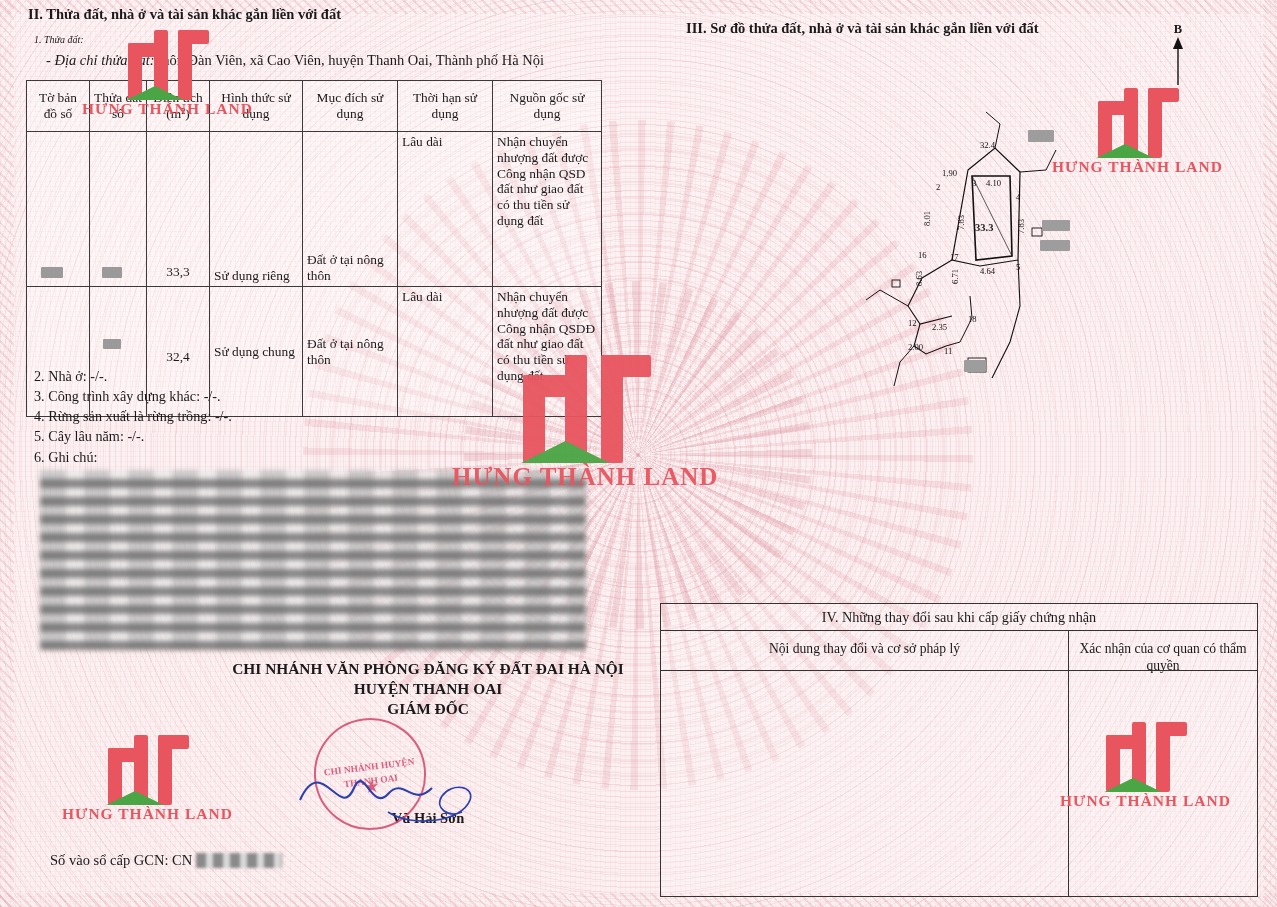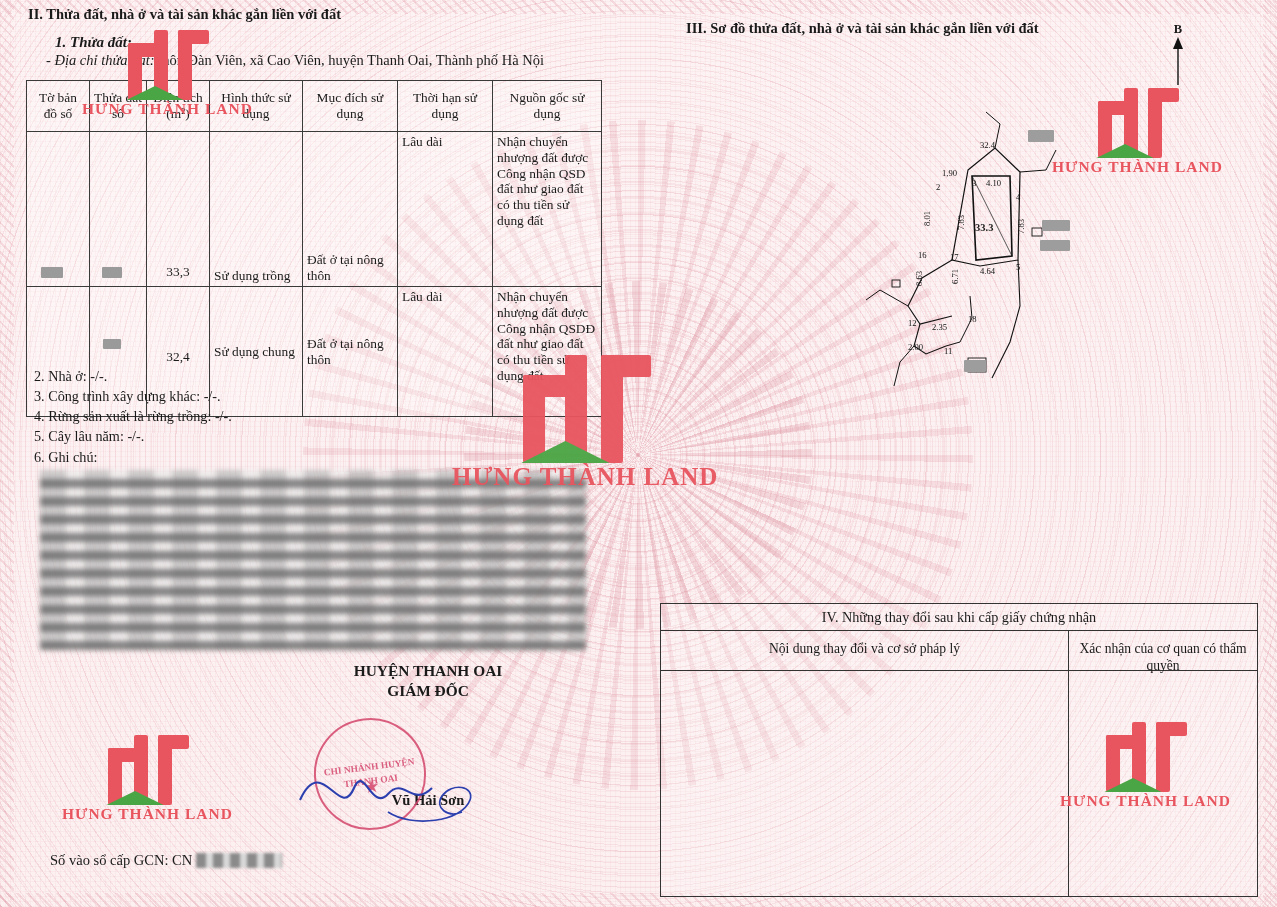--- a/index.html
+++ b/index.html
@@ -76,21 +76,21 @@
   
   .wm-sm .glyph{width:88px;height:70px;}
   .wm-sm .txt{font-size:15.5px;margin-top:3px;}
   #wm-tl{left:82px;top:30px;}
   #wm-bl{left:62px;top:735px;}
   #wm-tr{left:1052px;top:88px;}
   #wm-br{left:1060px;top:722px;}
 
   
   #sec2-title{position:absolute;left:28px;top:6px;font-size:14.5px;font-weight:bold;}
-  #sec2-sub{position:absolute;left:55px;top:34px;font-size:15px;font-style:italic;font-weight:bold;}
+  #sec2-sub{position:absolute;left:34px;top:34px;font-size:10px;font-style:italic;font-weight:normal;}
   #addr-line{position:absolute;left:46px;top:52px;font-size:14.5px;}
   #addr-line .lbl{font-style:italic;}
 
   table.tbl{
     position:absolute;left:26px;top:80px;width:576px;
     border-collapse:collapse;background:rgba(255,255,255,0.25);
   }
   table.tbl th, table.tbl td{
     border:1px solid #3a3a3a;
     font-size:13.4px;
@@ -210,21 +210,21 @@
   <tr>
     <td class="c tall numcell">
       <span class="redact" style="width:22px;height:11px;position:absolute;left:14px;bottom:8px;"></span>
     </td>
     <td class="c numcell">
       <span class="redact" style="width:20px;height:11px;position:absolute;left:12px;bottom:8px;"></span>
     </td>
     <td class="c numcell">
       <span class="v">33,3</span>
     </td>
-    <td style="vertical-align:bottom">Sử dụng trồng</td>
+    <td style="vertical-align:bottom">Sử dụng riêng</td>
     <td style="vertical-align:bottom">Đất ở tại nông thôn</td>
     <td>Lâu dài</td>
     <td>Nhận chuyển nhượng đất được Công nhận QSD đất như giao đất có thu tiền sử dụng đất</td>
   </tr>
   <tr>
     <td class="c tall2 numcell"></td>
     <td class="c numcell">
       <span class="redact" style="width:18px;height:10px;position:absolute;left:13px;top:52px;"></span>
     </td>
     <td class="c numcell">
@@ -241,20 +241,21 @@
 <div id="items">
   <div class="it">2. Nhà ở:  -/-.</div>
   <div class="it">3. Công trình xây dựng khác:  -/-.</div>
   <div class="it">4. Rừng sản xuất là rừng trồng: -/-.</div>
   <div class="it">5. Cây lâu năm:  -/-.</div>
   <div class="it">6. Ghi chú:</div>
 </div>
 <div id="note-blur"></div>
 
 <div id="sig">
+  <div class="l1">CHI NHÁNH VĂN PHÒNG ĐĂNG KÝ ĐẤT ĐAI HÀ NỘI</div>
   <div class="l2">HUYỆN THANH OAI</div>
   <div class="l3">GIÁM ĐỐC</div>
   <div class="name">Vũ Hải Sơn</div>
 </div>
 <div id="stamp">CHI NHÁNH HUYỆN THANH OAI</div>
 <svg id="sign-scribble" viewBox="0 0 210 86">
   <path d="M8,58 C30,10 48,80 62,46 C72,22 80,70 96,52 C112,34 120,66 140,46" fill="none" stroke="#2b3fae" stroke-width="2.1"></path>
   <path d="M96,70 C120,86 170,80 178,58 C183,44 160,40 150,54 C142,66 156,76 170,70" fill="none" stroke="#2b3fae" stroke-width="1.7"></path>
 </svg>
 

